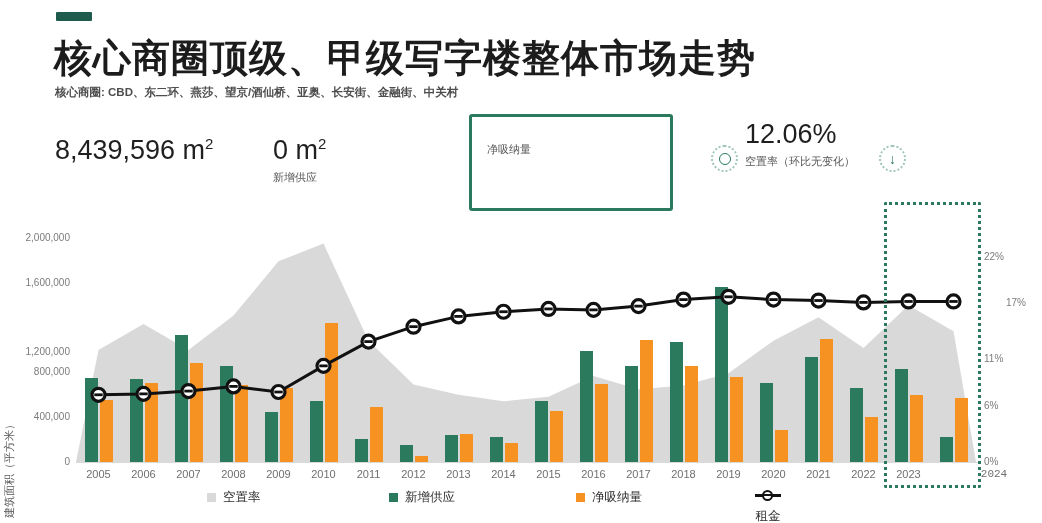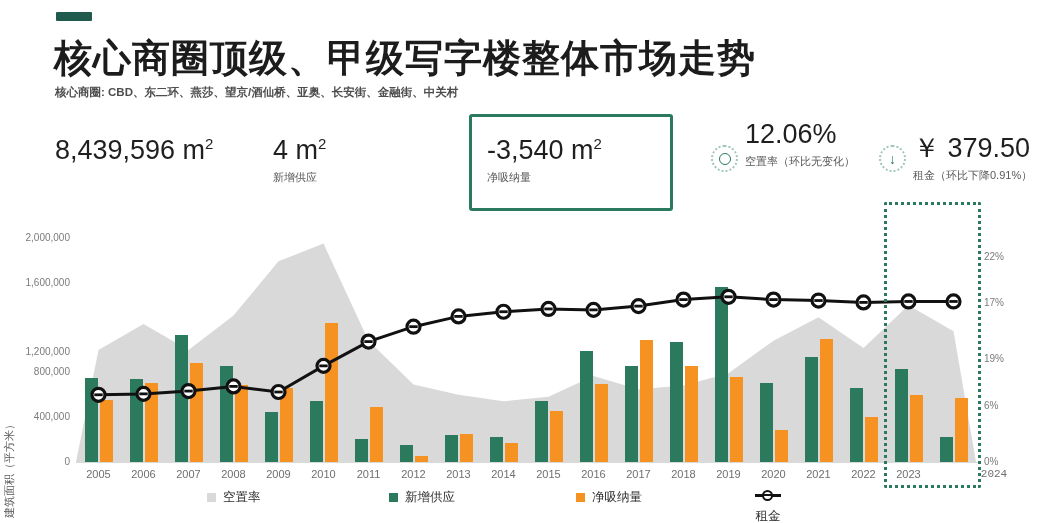--- a/index.html
+++ b/index.html
@@ -125,61 +125,56 @@
 
   <div class="brand-dash"></div>
   <div class="title">核心商圈顶级、甲级写字楼整体市场走势</div>
   <div class="subtitle">核心商圈: CBD、东二环、燕莎、望京/酒仙桥、亚奥、长安街、金融街、中关村</div>
 
   <div class="kpi" id="kpi-stock">
     <div class="val"><span>8,439,596 m</span><sup>2</sup></div>
   </div>
 
   <div class="kpi" id="kpi-newsupply">
-    <div class="val"><span>4 m</span><sup>2</sup></div>
+    <div class="val"><span>0 m</span><sup>2</sup></div>
     <div class="lbl">新增供应</div>
   </div>
 
   <div class="kpi-box"></div>
   <div class="kpi" id="kpi-absorption">
-    <div class="val"><span>-3,540 m</span><sup>2</sup></div>
     <div class="lbl">净吸纳量</div>
   </div>
 
   <div class="ring-icon" id="vacancy-icon">
       <span class="inner-circle"></span>
     </div>
   <div class="kpi" id="kpi-vacancy">
     <div class="val">12.06%</div>
     <div class="lbl">空置率（环比无变化）</div>
   </div>
 
   <div class="ring-icon" id="rent-icon">
       <span class="down-arrow">↓</span>
     </div>
-  <div class="kpi" id="kpi-rent">
-    <div class="val">￥ 379.50</div>
-    <div class="lbl">租金（环比下降0.91%）</div>
-  </div>
 
   <div class="chart-area">
     <div class="y-axis-title">建筑面积（平方米）</div>
     <div id="yticks">
         <div class="ytick" style="top: 238px;">0</div>
         <div class="ytick" style="top: 193.2px;">400,000</div>
         <div class="ytick" style="top: 148.4px;">800,000</div>
         <div class="ytick" style="top: 103.6px; margin-top: 24px;">1,200,000</div>
         <div class="ytick" style="top: 58.8px;">1,600,000</div>
         <div class="ytick" style="top: 14px;">2,000,000</div>
       </div>
     <div id="yticks-right">
         <div class="ytick-r" style="top: 238px;">0%</div>
         <div class="ytick-r" style="top: 182px;">6%</div>
-        <div class="ytick-r" style="top: 135.333px;">19%</div>
-        <div class="ytick-r" style="top: 79.3333px;">17%</div>
+        <div class="ytick-r" style="top: 135.333px;">11%</div>
+        <div class="ytick-r" style="top: 79.3333px; margin-left: 22px;">17%</div>
         <div class="ytick-r" style="top: 32.6667px;">22%</div>
       </div>
   </div>
 
   <div class="plot">
     <svg class="overlay" id="svg-overlay" viewBox="0 0 900 224" preserveAspectRatio="none">
         <polygon points="0,224 22.5,112.0 67.5,85.9 112.5,112.0 157.5,77.5 202.5,23.3 247.5,5.6 292.5,102.7 337.5,146.5 382.5,156.8 427.5,163.3 472.5,158.7 517.5,138.1 562.5,151.2 607.5,147.5 652.5,135.3 697.5,102.7 742.5,79.3 787.5,110.1 832.5,67.2 877.5,93.3 900,224" fill="#d9d9d9"></polygon>
       </svg>
     <div id="bars">
         <div class="bar green" style="width: 13px; height: 84px; left: 8.5px;"></div>

